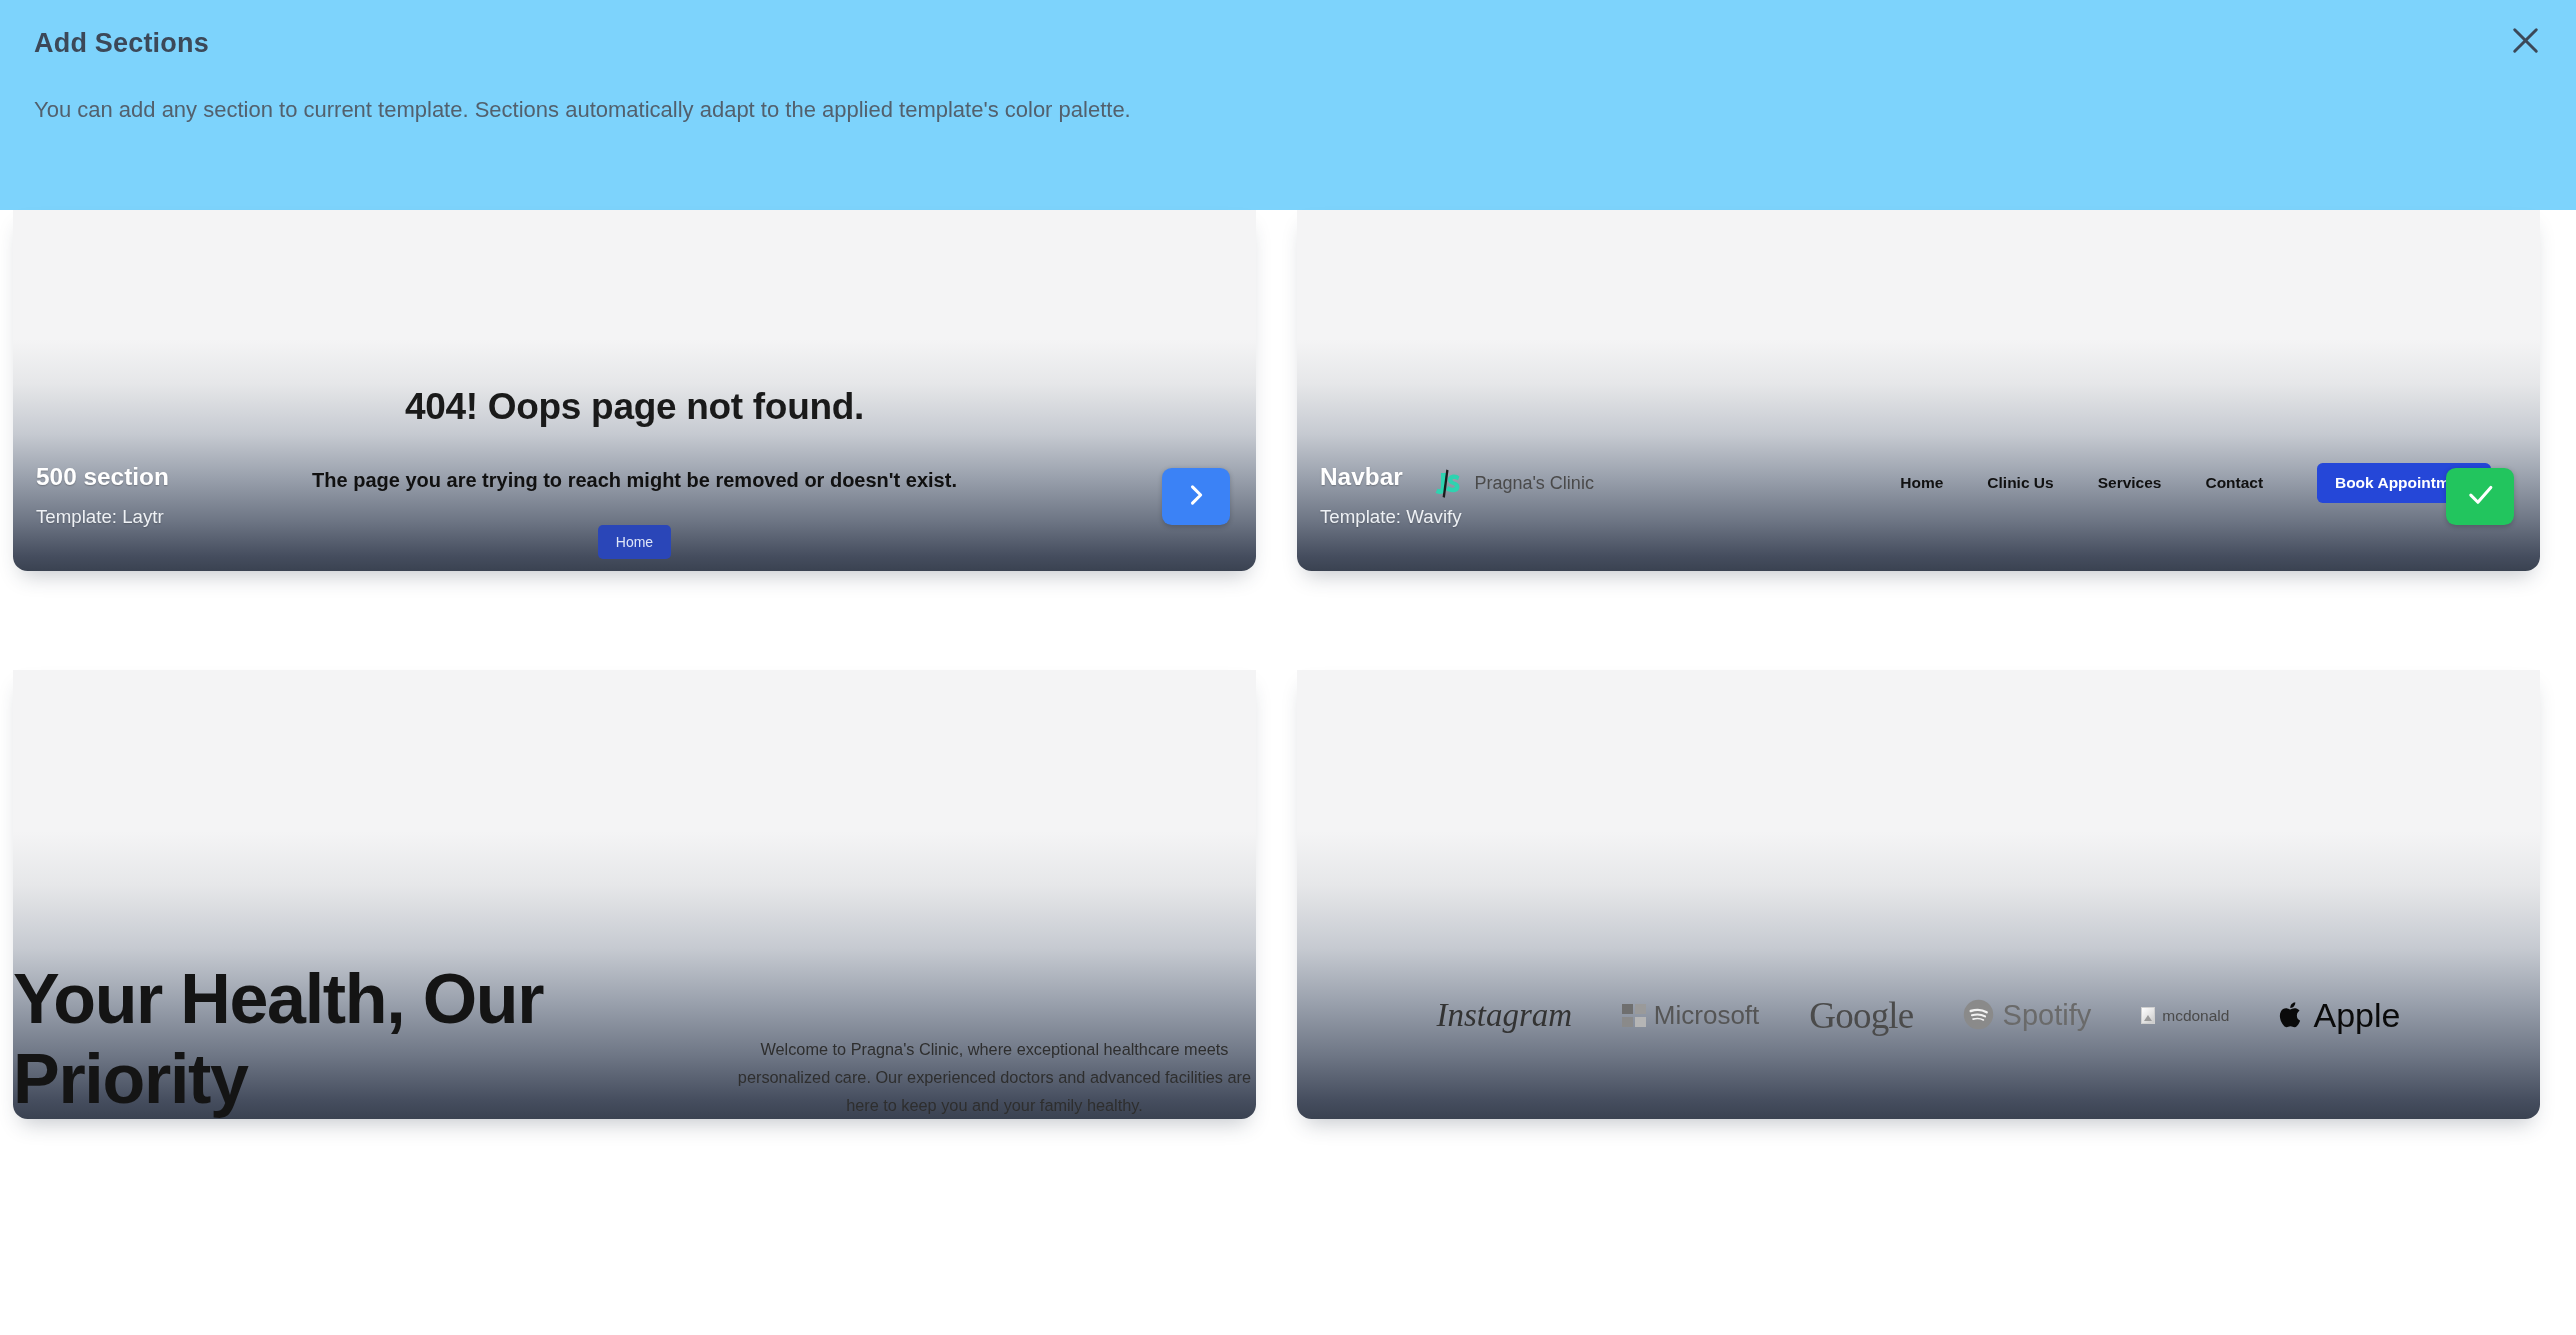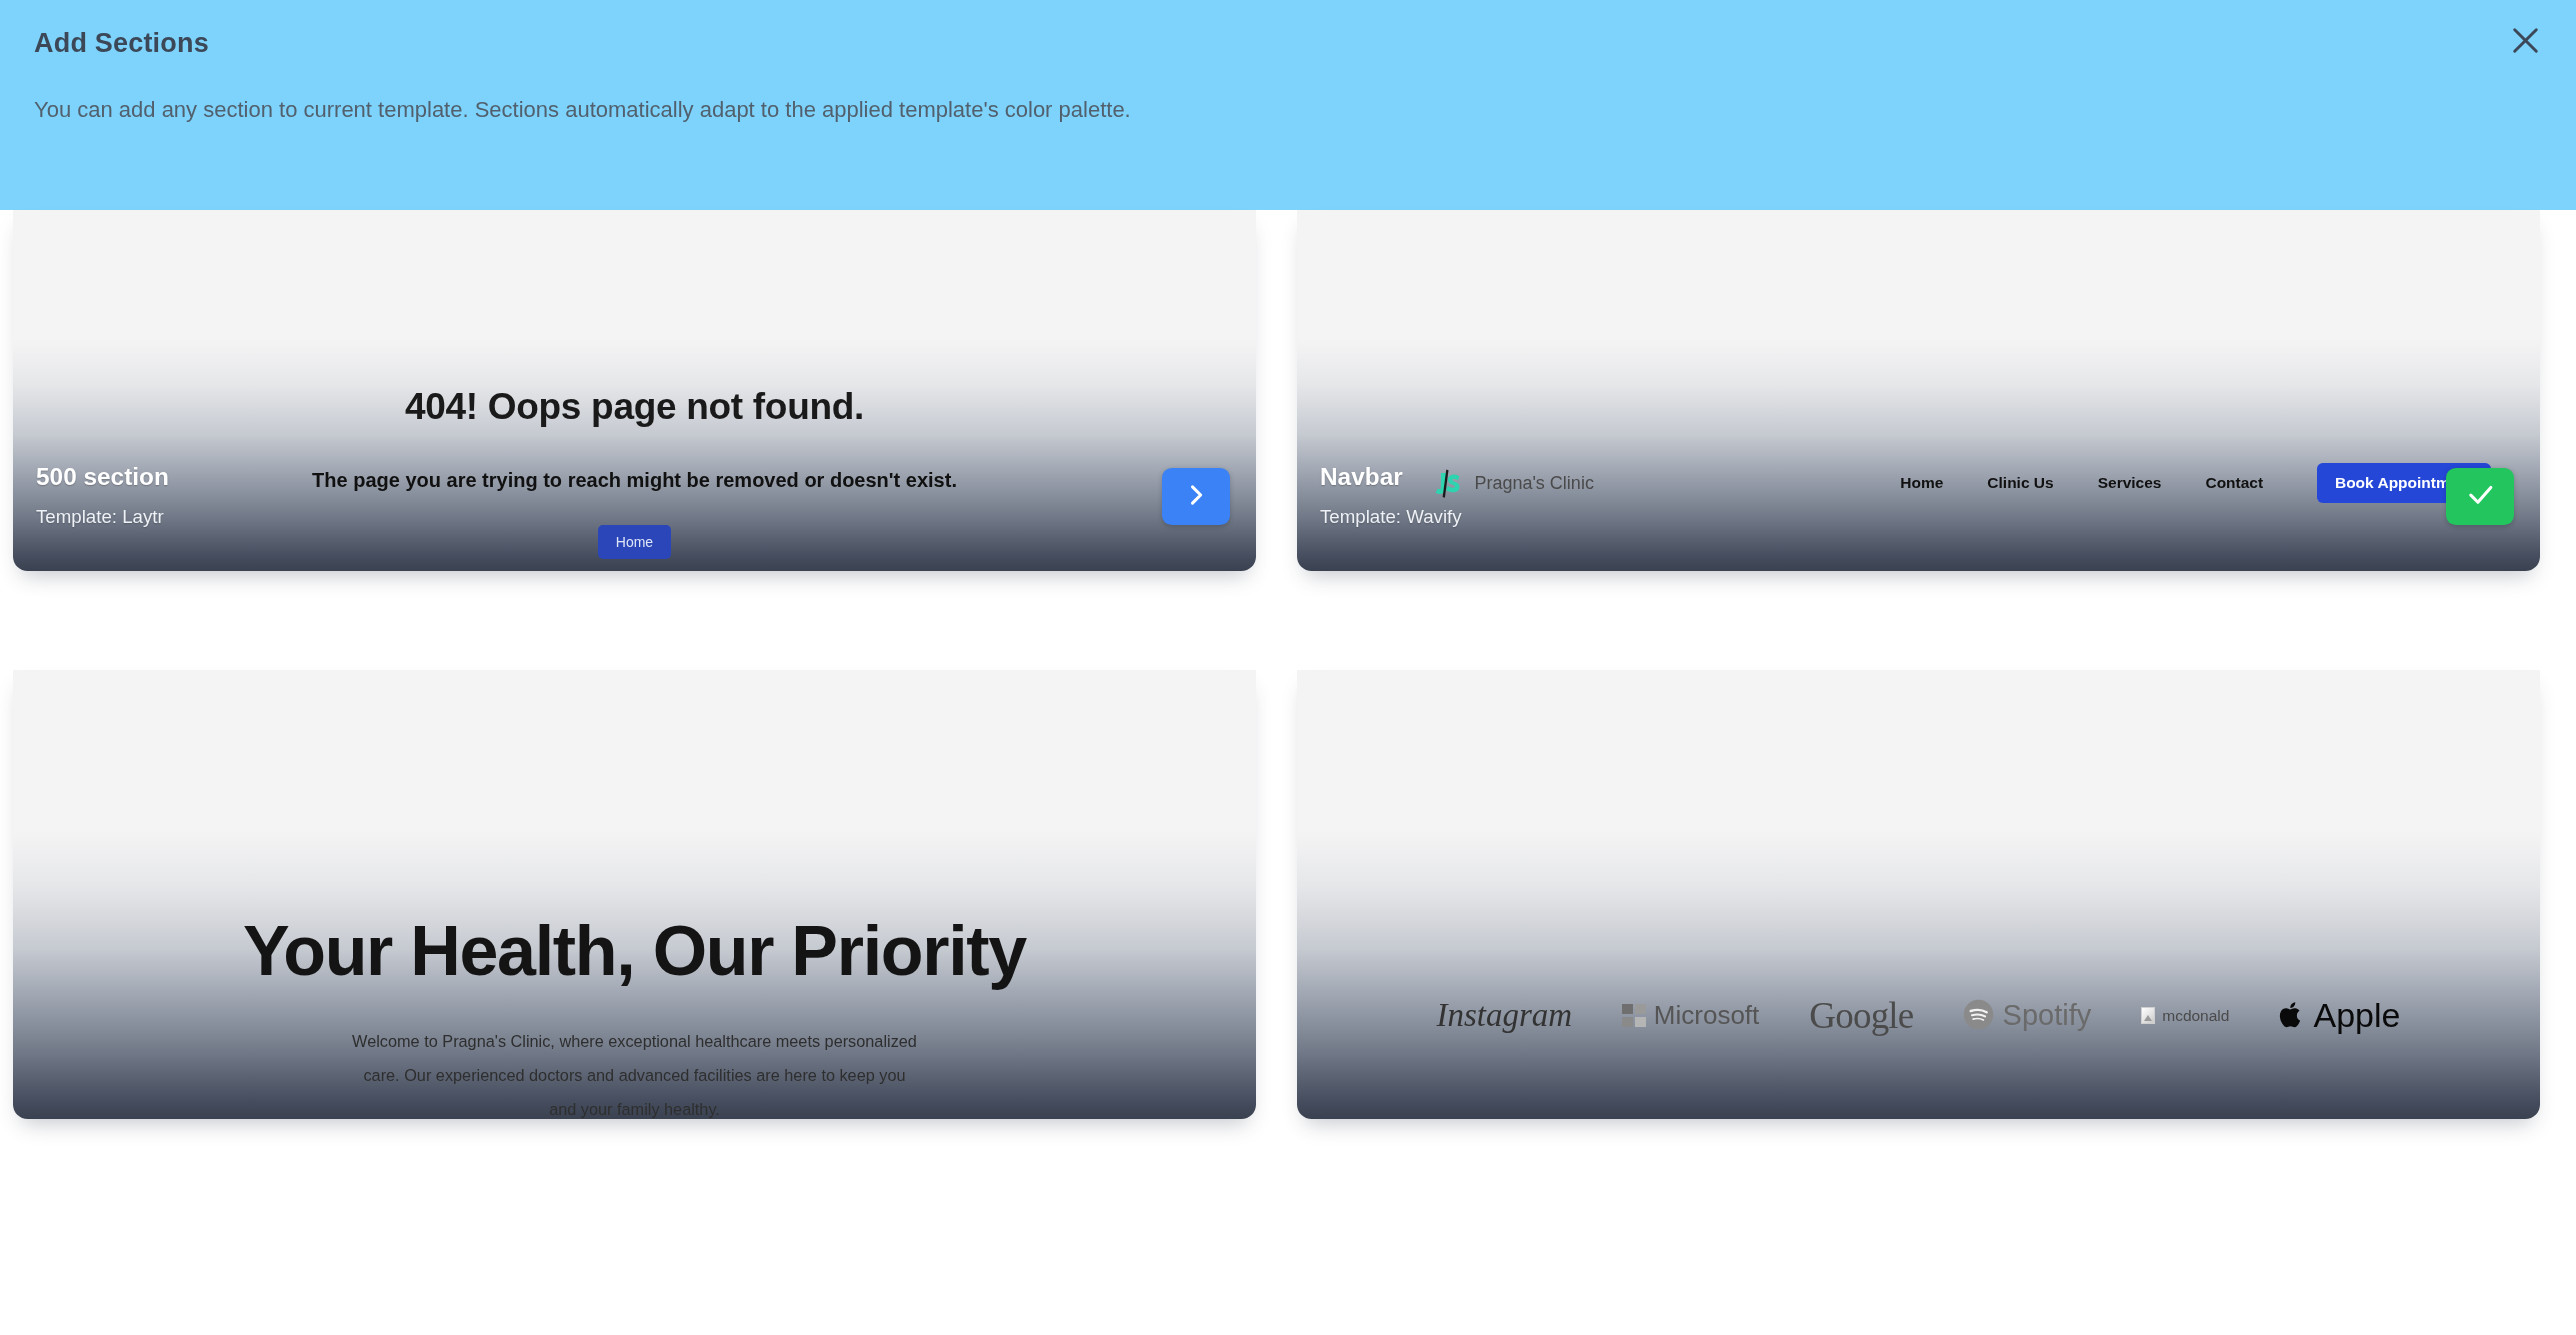--- a/index.html
+++ b/index.html
@@ -263,36 +263,36 @@
     padding: 10.6px 18px;
     margin-left: 9.8px;
     cursor: pointer;
     white-space: nowrap;
     font-family: "Liberation Sans", sans-serif;
   }
 
   
   .phero {
     display: flex;
-    flex-direction: column;
-    align-items: center;
+    flex-direction: row;
+    align-items: flex-end;
     padding-top: 241px;
   }
   .phero-title {
     font-size: 70px;
     font-weight: bold;
     color: #141414;
     letter-spacing: -1.3px;
   }
   .phero-sub {
     margin-top: 33px;
     width: 569px;
     text-align: center;
     font-size: 16.3px;
-    line-height: 34px;
+    line-height: 28px;
     color: #2e2e2e;
   }
 
   
   .pbrands {
     position: absolute;
     left: 0; right: 0;
     top: 324px;
     display: flex;
     align-items: center;

